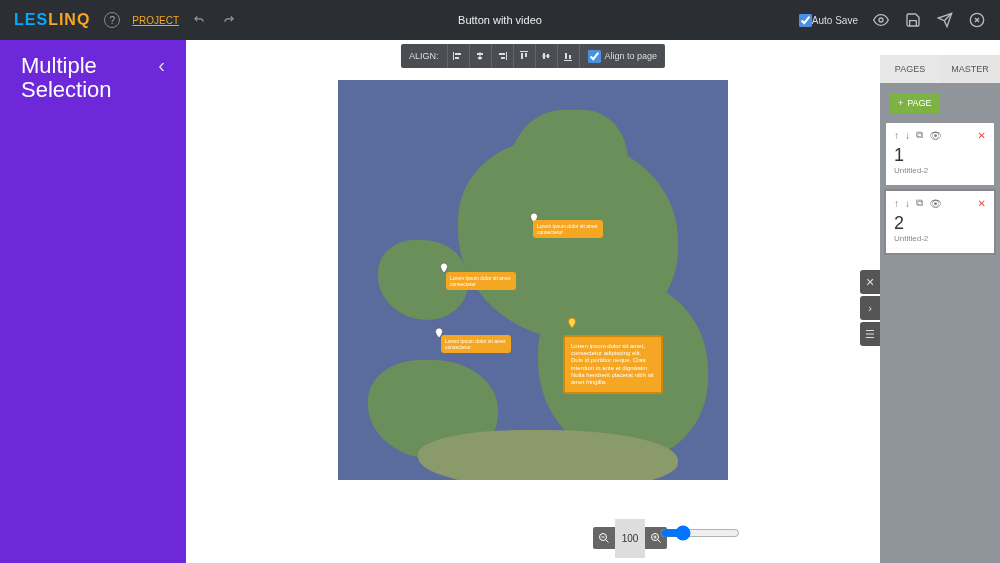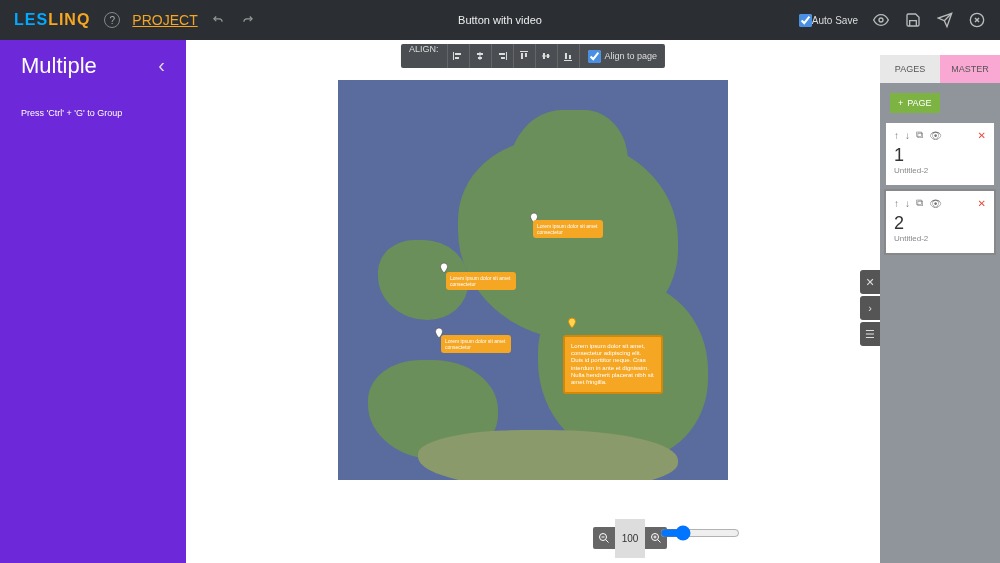--- a/index.html
+++ b/index.html
@@ -3,39 +3,39 @@
 <meta charset="utf-8">
 <style>
 * { margin:0; padding:0; box-sizing:border-box; font-family:Arial,sans-serif; }
 body { width:1000px; height:563px; overflow:hidden; background:#fff; }
 
 
 .topbar { height:40px; background:#2b2f33; display:flex; align-items:center; padding:7px 14px; color:#ccc; font-size:11px; }
 .logo { font-weight:bold; font-size:16px; letter-spacing:1px; }
 .logo .l1{color:#00aaff;} .logo .l2{color:#f5a623;}
 .help-icon { margin-left:14px; width:16px;height:16px;border:1px solid #888;border-radius:50%;display:flex;align-items:center;justify-content:center;font-size:10px;color:#aaa;cursor:pointer;}
-.project-link{margin-left:12px;color:#f5a623;text-decoration:underline;font-size:14px;cursor:pointer;}
+.project-link{margin-left:12px;color:#f5a623;text-decoration:underline;font-size:10px;cursor:pointer;}
 .hist-btn{margin-left:10px;width:20px;height:20px;display:flex;align-items:center;justify-content:center;color:#888;cursor:pointer;}
 .doc-title{position:absolute;left:50%;transform:translateX(-50%);color:#eee;font-size:11px;}
 .topbar-right{margin-left:auto;display:flex;align-items:center;gap:14px;}
 .autosave{display:flex;align-items:center;gap:0;font-size:10px;color:#ddd;}
 .autosave input{accent-color:#4a90e2;}
 .top-icon{width:18px;height:18px;color:#bbb;cursor:pointer;display:flex;align-items:center;justify-content:center;}
 
 
 .leftpanel{position:absolute;top:40px;left:0;width:186px;height:523px;background:#6d28d9;color:#fff;padding:14px 21px;}
 .lp-head{display:flex;justify-content:space-between;align-items:flex-start;}
 .lp-title{font-size:22px;font-weight:300;line-height:1.1;}
 .lp-back{font-size:20px;color:#ddd;cursor:pointer;}
 .lp-hint{font-size:9px;margin-top:28px;line-height:1.6;}
 .lp-btn{margin-top:18px;background:#7cb342;color:#fff;border:none;padding:8px 10px;font-size:9px;cursor:pointer;}
 
 
 .canvas-area{position:absolute;top:40px;left:186px;right:120px;bottom:0;background:#fff;}
-.align-bar{position:absolute;top:4px;left:50%;transform:translateX(-50%);height:24px;background:#4a4e52;display:flex;align-items:flex-start;border-radius:2px;font-size:9px;color:#ddd;}
+.align-bar{position:absolute;top:4px;left:50%;transform:translateX(-50%);height:24px;background:#4a4e52;display:flex;align-items:center;border-radius:2px;font-size:9px;color:#ddd;}
 .align-label{padding:0 8px;}
 .align-btn{width:22px;height:24px;border-left:1px solid #666;display:flex;align-items:center;justify-content:center;cursor:pointer;}
 .align-btn svg{width:12px;height:12px;}
 .align-page{display:flex;align-items:center;gap:4px;padding:8px 8px;border-left:1px solid #666;height:24px;}
 .align-page input{accent-color:#4a90e2;}
 
 
 .map{position:absolute;top:40px;left:50%;transform:translateX(-50%);width:390px;height:400px;background:#5a6b9e;overflow:hidden;}
 .land{position:absolute;background:#6b8f5a;border-radius:40% 50% 45% 55%;}
 .pin{position:absolute;width:12px;height:16px;}
@@ -50,21 +50,21 @@
 .zoom-slider{position:absolute;bottom:18px;right:140px;}
 .zoom-slider input{width:80px;}
 
 
 .side-tabs{position:absolute;top:270px;right:120px;display:flex;flex-direction:column;gap:2px;}
 .side-tab{width:20px;height:24px;background:#555;color:#ddd;display:flex;align-items:center;justify-content:center;cursor:pointer;font-size:11px;border-radius:3px 0 0 3px;}
 
 
 .rightpanel{position:absolute;top:55px;right:0;width:120px;height:523px;background:#8f959a;}
 .rp-tabs{display:flex;height:28px;}
-.rp-tab{flex:1;display:flex;align-items:center;justify-content:center;font-size:9px;color:#555;background:#f9a8d4;cursor:pointer;}
+.rp-tab{flex:1;display:flex;align-items:center;justify-content:center;font-size:9px;color:#555;background:#e5e5e5;cursor:pointer;}
 .rp-tab.active{background:#e8e8e8;}
 .add-page{margin:10px;background:#7cb342;color:#fff;border:none;padding:5px 8px;font-size:9px;cursor:pointer;display:flex;align-items:center;gap:4px;}
 .page-card{margin:6px;background:#fff;padding:6px 8px 10px;}
 .page-card.active{outline:2px solid #888;}
 .pc-icons{display:flex;gap:6px;justify-content:flex-start;align-items:center;}
 .pc-icons span{font-size:10px;color:#777;cursor:pointer;}
 .pc-icons .del{color:#e74c3c;margin-left:auto;}
 .pc-num{font-size:18px;color:#333;margin-top:4px;}
 .pc-name{font-size:8px;color:#888;}
 </style>
@@ -119,26 +119,25 @@
           <line x1="15" y1="9" x2="9" y2="15"></line>
           <line x1="9" y1="9" x2="15" y2="15"></line>
         </svg>
       </div>
   </div>
 </div>
 
 <div class="leftpanel">
   <div class="lp-head">
     <div class="lp-title">
-      <span>Multiple</span><br>
+      <span>Multiple</span><br><span>Selection</span>
     </div>
     <div class="lp-back">‹</div>
   </div>
   <div class="lp-hint">
-    <div>Press 'Ctrl' + 'G' to Group</div>
   </div>
 </div>
 
 <div class="canvas-area">
   <div class="align-bar">
     <div class="align-label">ALIGN:</div>
     <div class="align-btn">
         <svg viewBox="0 0 12 12">
           <rect x="1" y="2" width="1" height="8" fill="#ddd"></rect>
           <rect x="3" y="3" width="6" height="2" fill="#ddd"></rect>

